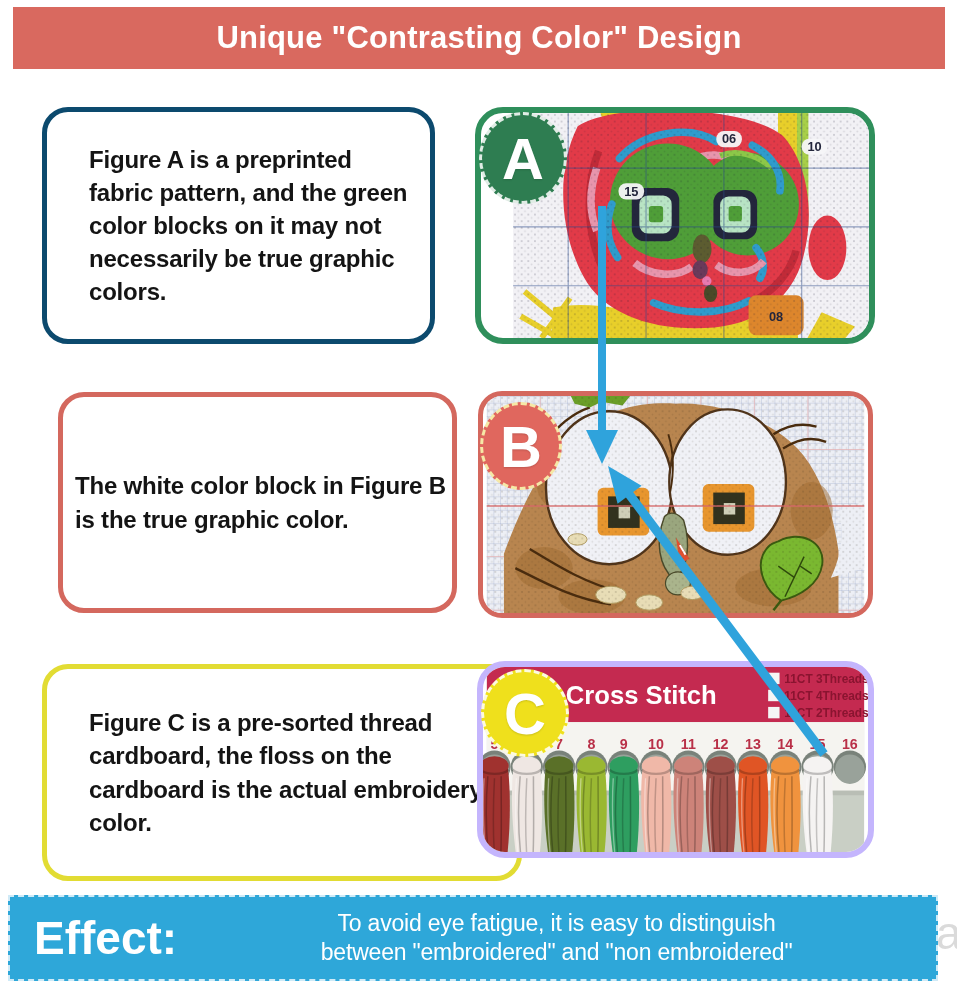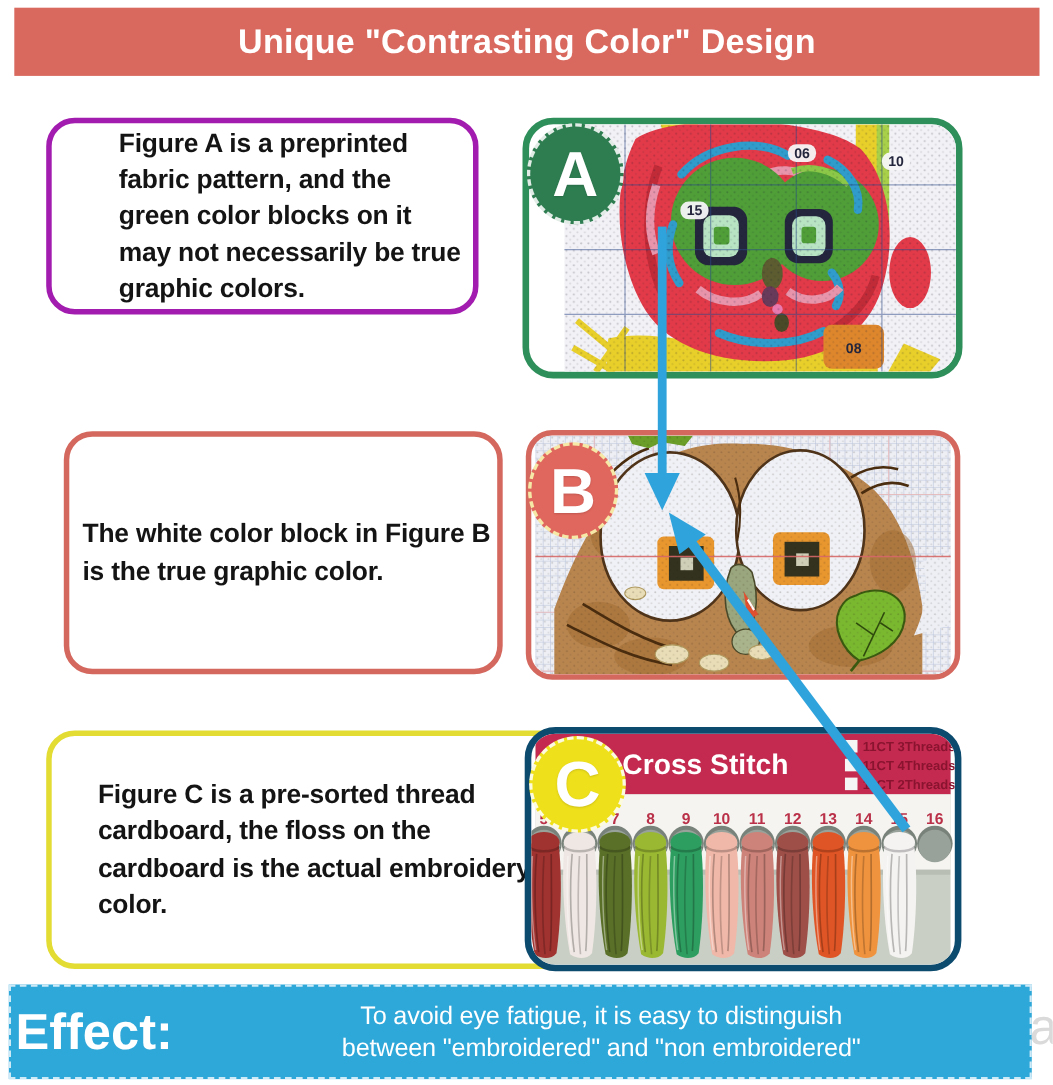--- a/index.html
+++ b/index.html
@@ -15,49 +15,49 @@
   }
   .header h1{
     margin:0;color:#ffffff;font-size:31px;font-weight:bold;letter-spacing:.2px;
   }
   
   .note{
     box-sizing:border-box;background:#ffffff;border-radius:26px;
     display:flex;align-items:center;
     font-size:24px;font-weight:bold;color:#141414;line-height:1.38;letter-spacing:-.2px;
   }
-  .note-a{left:42px;top:107px;width:393px;height:179px;border:5px solid #a21caf;padding:8px 10px 8px 61px;}
+  .note-a{left:42px;top:107px;width:393px;height:237px;border:5px solid #0c4a6e;padding:8px 10px 8px 42px;}
   .note-b{left:42px;top:392px;width:399px;height:221px;border:5px solid #d4685e;padding:8px 2px 8px 12px;margin-left:16px;}
   .note-c{left:42px;top:664px;width:480px;height:217px;border:5px solid #e2dc33;padding:8px 10px 8px 42px;}
   
   .fig{
     box-sizing:border-box;border-radius:28px;overflow:hidden;background:#fff;
   }
   .fig svg{display:block;}
   .fig-a{left:475px;top:107px;width:400px;height:237px;border:6px solid #2f8f5b;padding-left:28px;}
   .fig-b{left:478px;top:391px;width:395px;height:227px;border:5px solid #d4685e;border-radius:24px;}
-  .fig-c{left:477px;top:661px;width:397px;height:222px;border:6px solid #0c4a6e;}
+  .fig-c{left:477px;top:661px;width:397px;height:197px;border:6px solid #c4b5fd;}
   
   .badge{
     box-sizing:border-box;border-radius:50%;display:flex;align-items:center;justify-content:center;
     color:#ffffff;font-weight:bold;font-size:58px;border:3px dashed rgba(255,255,255,.85);
     text-shadow:0 1px 2px rgba(0,0,0,.15);
   }
   .badge-a{left:479px;top:112px;width:88px;height:92px;background:#2e7d51;}
   .badge-b{left:480px;top:402px;width:82px;height:88px;background:#e0675e;border-color:#f6e8a6;}
   .badge-c{left:481px;top:669px;width:88px;height:88px;background:#efe01c;}
   
   .arrows{left:0;top:0;pointer-events:none;z-index:30;}
   
   .effect{
     left:8px;top:895px;width:930px;height:86px;background:#2ea7d9;
     box-sizing:border-box;border:2px dashed #cfeaf7;
     display:flex;align-items:center;color:#ffffff;
   }
-  .effect-label{font-size:46px;font-weight:bold;margin-left:4px;white-space:nowrap;}
+  .effect-label{font-size:46px;font-weight:bold;margin-left:24px;white-space:nowrap;}
   .effect-msg{
     flex:1;text-align:center;font-size:23px;font-weight:normal;line-height:1.28;letter-spacing:-.2px;
   }
   .watermark{left:936px;top:906px;font-size:46px;color:#dadada;z-index:1;}
 </style>
 </head>
 <body>
 
 <div class="abs header">
   <h1>Unique "Contrasting Color" Design</h1>

